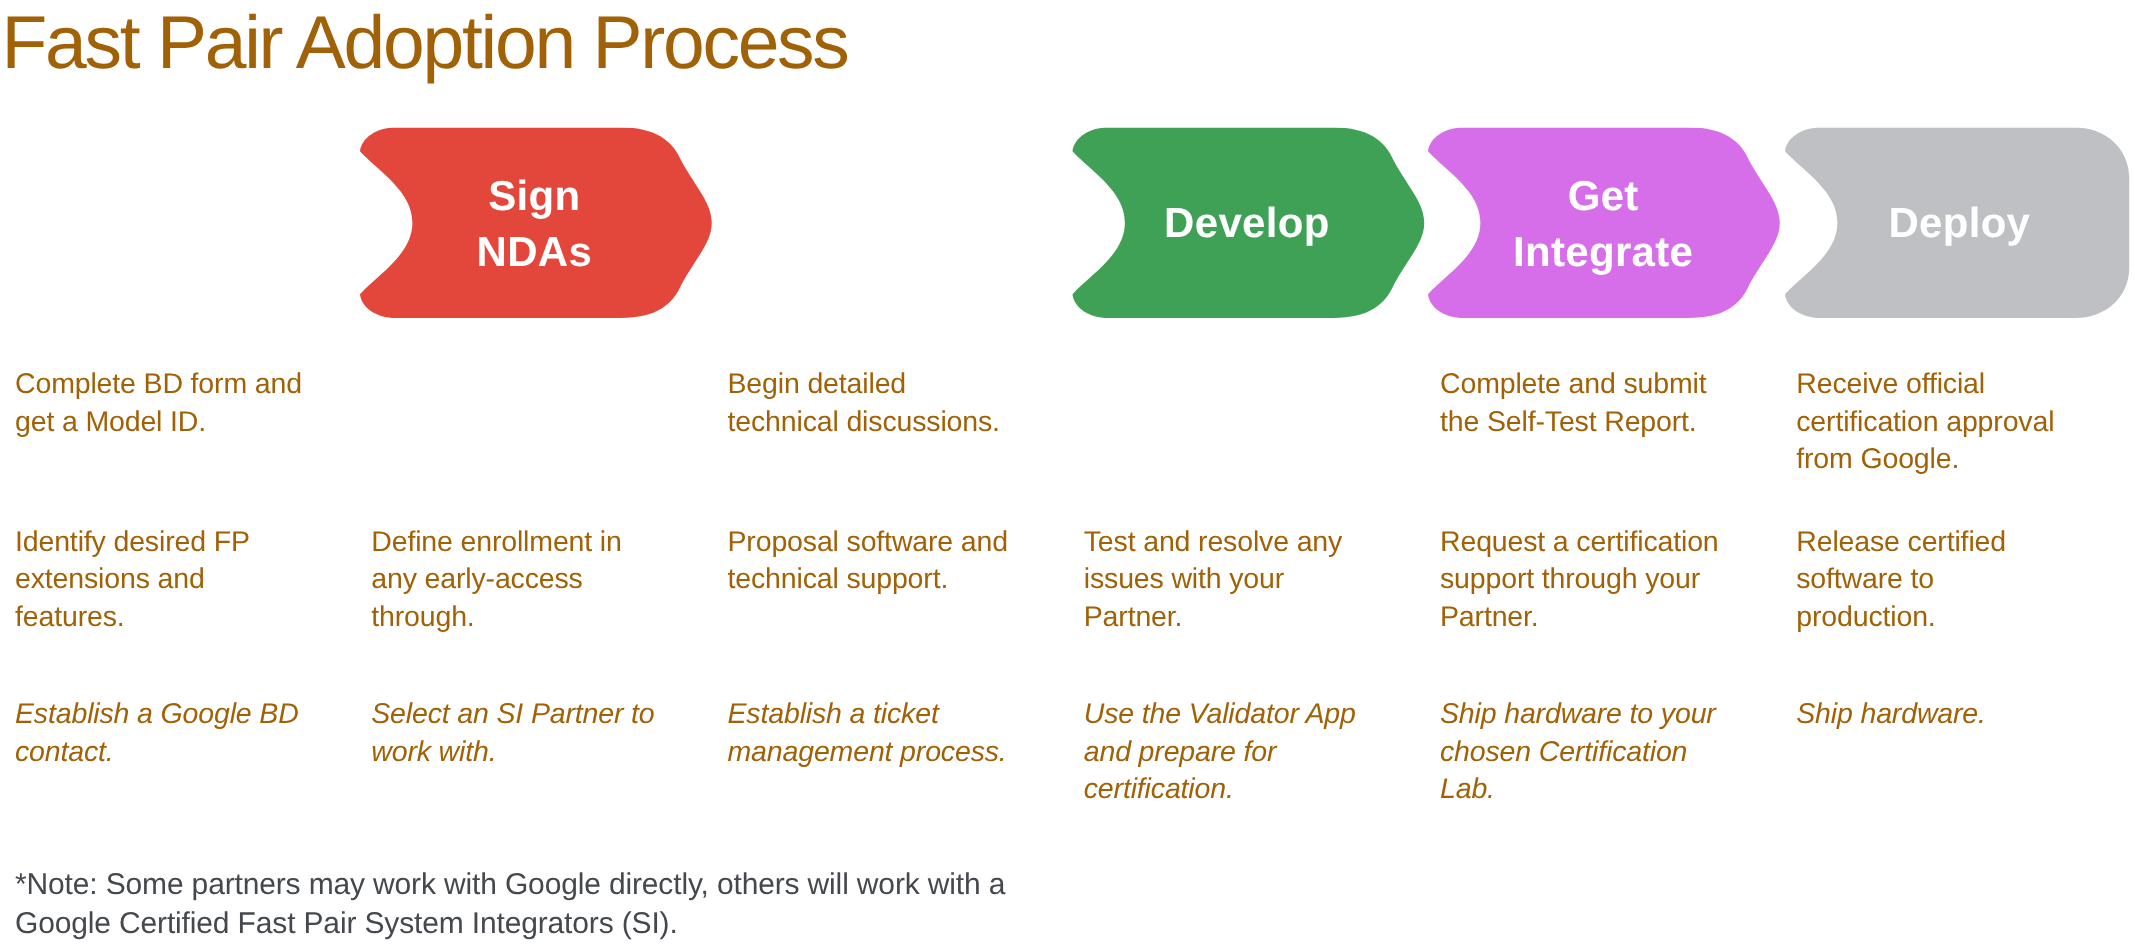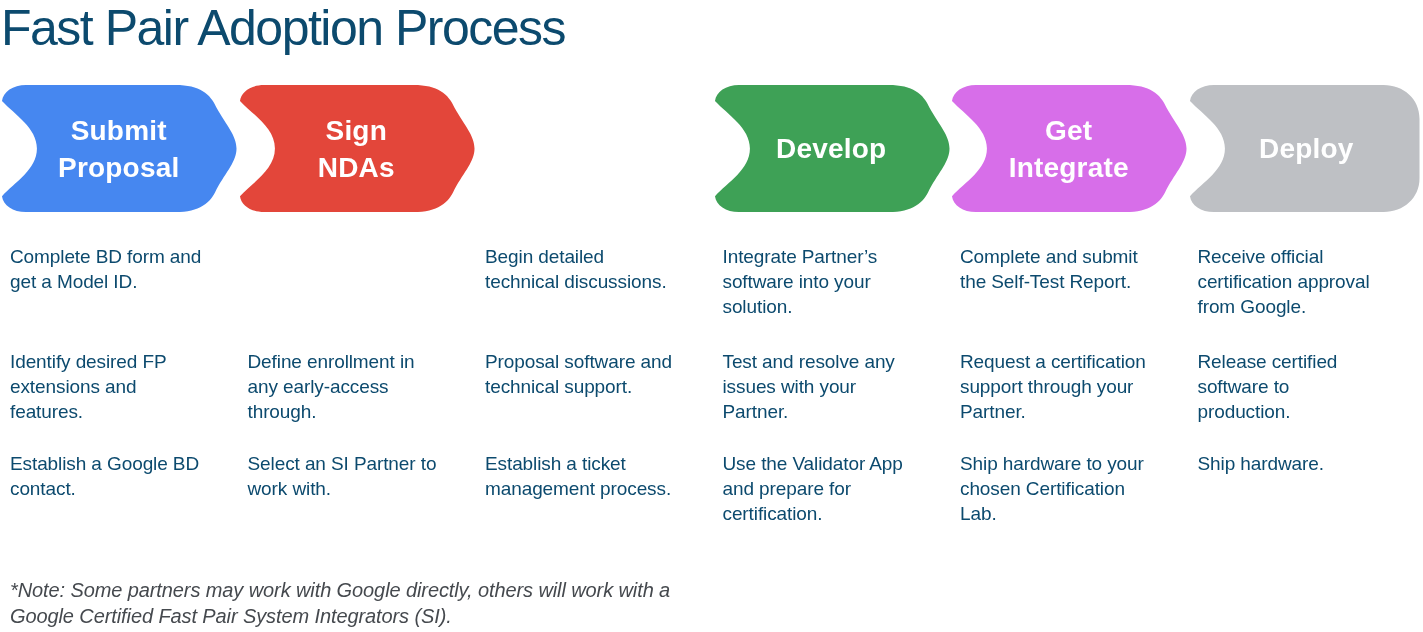--- a/index.html
+++ b/index.html
@@ -10,21 +10,21 @@
     position: relative;
     font-family: "Liberation Sans", sans-serif;
   }
   .canvas { position: absolute; inset: 0; }
   .page-title {
     position: absolute;
     top: 0px; left: 1px;
     font-size: 50px;
     font-weight: 400;
     letter-spacing: -1.5px;
-    color: #0c4a6e;
+    color: #a16207;
     line-height: 56px;
     white-space: nowrap;
   }
   .stages {
     position: absolute;
     top: 85px; left: 0;
     display: flex;
     width: 1425px;
   }
   .stage {
@@ -48,57 +48,49 @@
     font-weight: 700;
     line-height: 37px;
     white-space: pre-line;
     letter-spacing: 0.2px;
   }
   .cell {
     position: absolute;
     left: 0;
     width: 100%;
     padding: 0 4px 0 10px;
-    color: #0c4a6e;
+    color: #a16207;
     font-size: 19px;
     line-height: 25px;
     white-space: pre-line;
     letter-spacing: -0.1px;
   }
   .cell.r1 { top: 159px; }
   .cell.r2 { top: 264px; }
-  .cell.r3 { top: 366px; }
+  .cell.r3 { top: 379px; font-style: italic; }
   .footnote {
     position: absolute;
     left: 10px; top: 577px;
     color: #45494e;
     font-size: 20px;
     line-height: 26px;
     white-space: pre-line;
     letter-spacing: -0.1px;
-    font-style: italic;
   }
 </style>
 </head>
 <body>
 
 <div class="canvas">
 
   <h1 class="page-title">Fast Pair Adoption Process</h1>
 
   <div class="stages">
 
     <div class="stage">
-      <div class="shape-wrap">
-        <svg viewBox="0 0 238 128" preserveAspectRatio="none">
-          <path d="M 26 0 L 176 0 C 200 0 211 9 217 23 C 227 41 237 51 237 64 C 237 77 227 87 217 105 C 211 119 200 128 176 128 L 26 128 C 13 128 3 121 2 112 C 15 98 37 85 37 64 C 37 43 15 30 2 16 C 3 7 13 0 26 0 Z" fill="#4687F0"></path>
-        </svg>
-        <div class="stage-label">Submit
-Proposal</div>
-      </div>
       <div class="cell r1">Complete BD form and
 get a Model ID.</div>
       <div class="cell r2">Identify desired FP
 extensions and
 features.</div>
       <div class="cell r3">Establish a Google BD
 contact.</div>
     </div>
 
     <div class="stage">
@@ -125,23 +117,20 @@
 management process.</div>
     </div>
 
     <div class="stage">
       <div class="shape-wrap">
         <svg viewBox="0 0 238 128" preserveAspectRatio="none">
           <path d="M 26 0 L 176 0 C 200 0 211 9 217 23 C 227 41 237 51 237 64 C 237 77 227 87 217 105 C 211 119 200 128 176 128 L 26 128 C 13 128 3 121 2 112 C 15 98 37 85 37 64 C 37 43 15 30 2 16 C 3 7 13 0 26 0 Z" fill="#3EA156"></path>
         </svg>
         <div class="stage-label">Develop</div>
       </div>
-      <div class="cell r1">Integrate Partner’s
-software into your
-solution.</div>
       <div class="cell r2">Test and resolve any
 issues with your
 Partner.</div>
       <div class="cell r3">Use the Validator App
 and prepare for
 certification.</div>
     </div>
 
     <div class="stage">
       <div class="shape-wrap">

